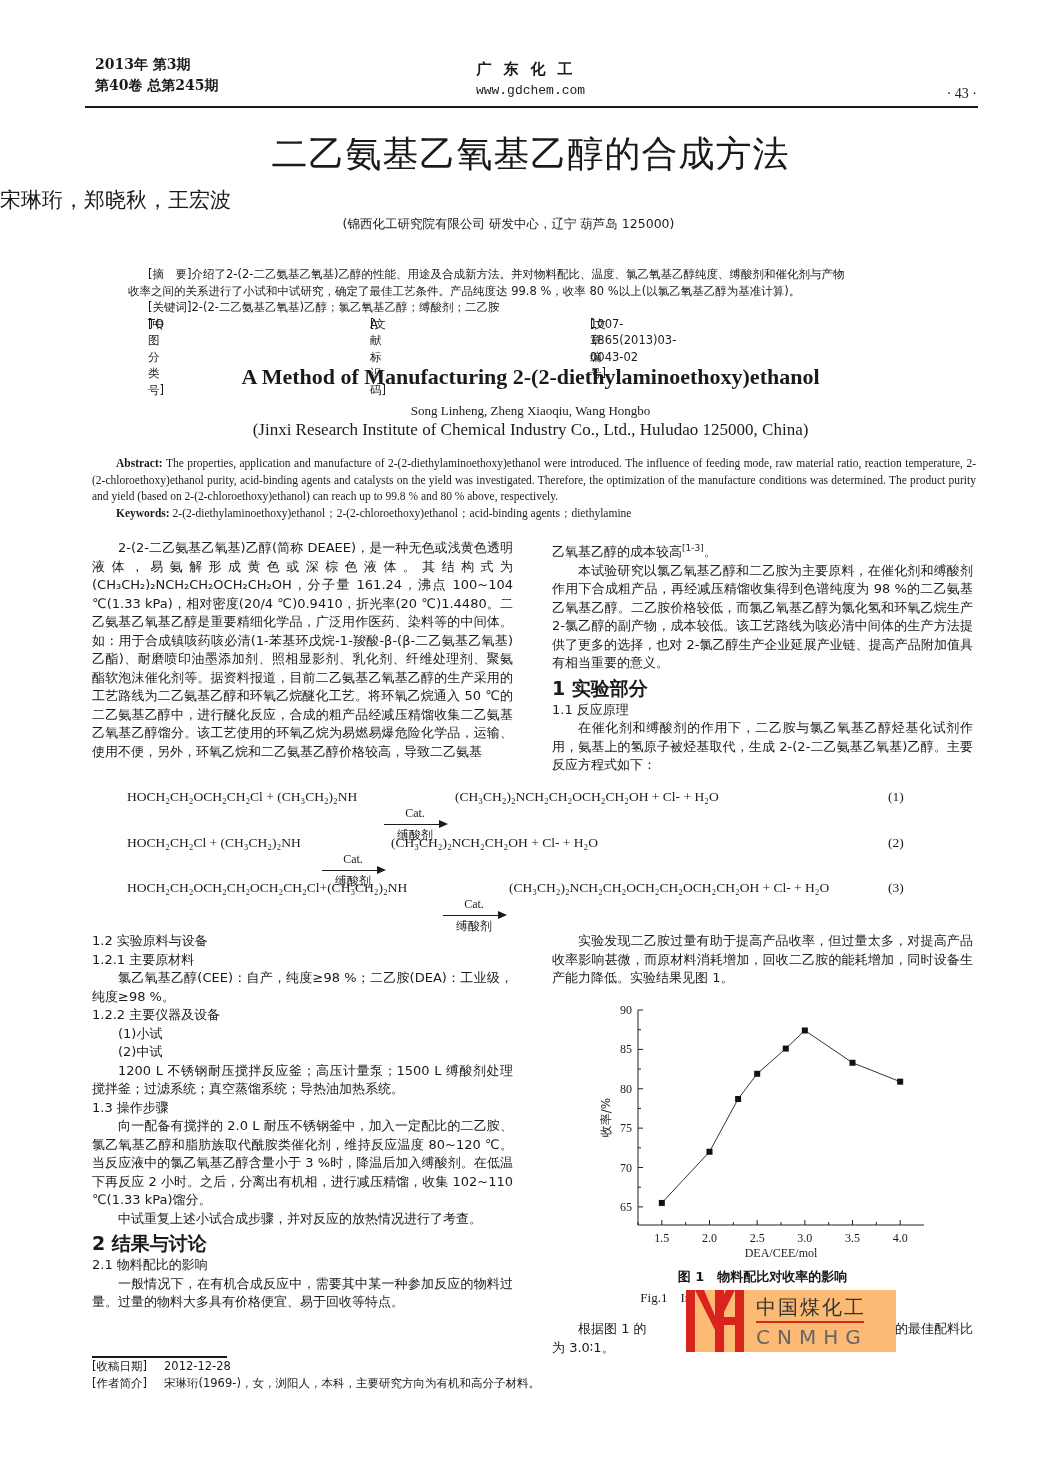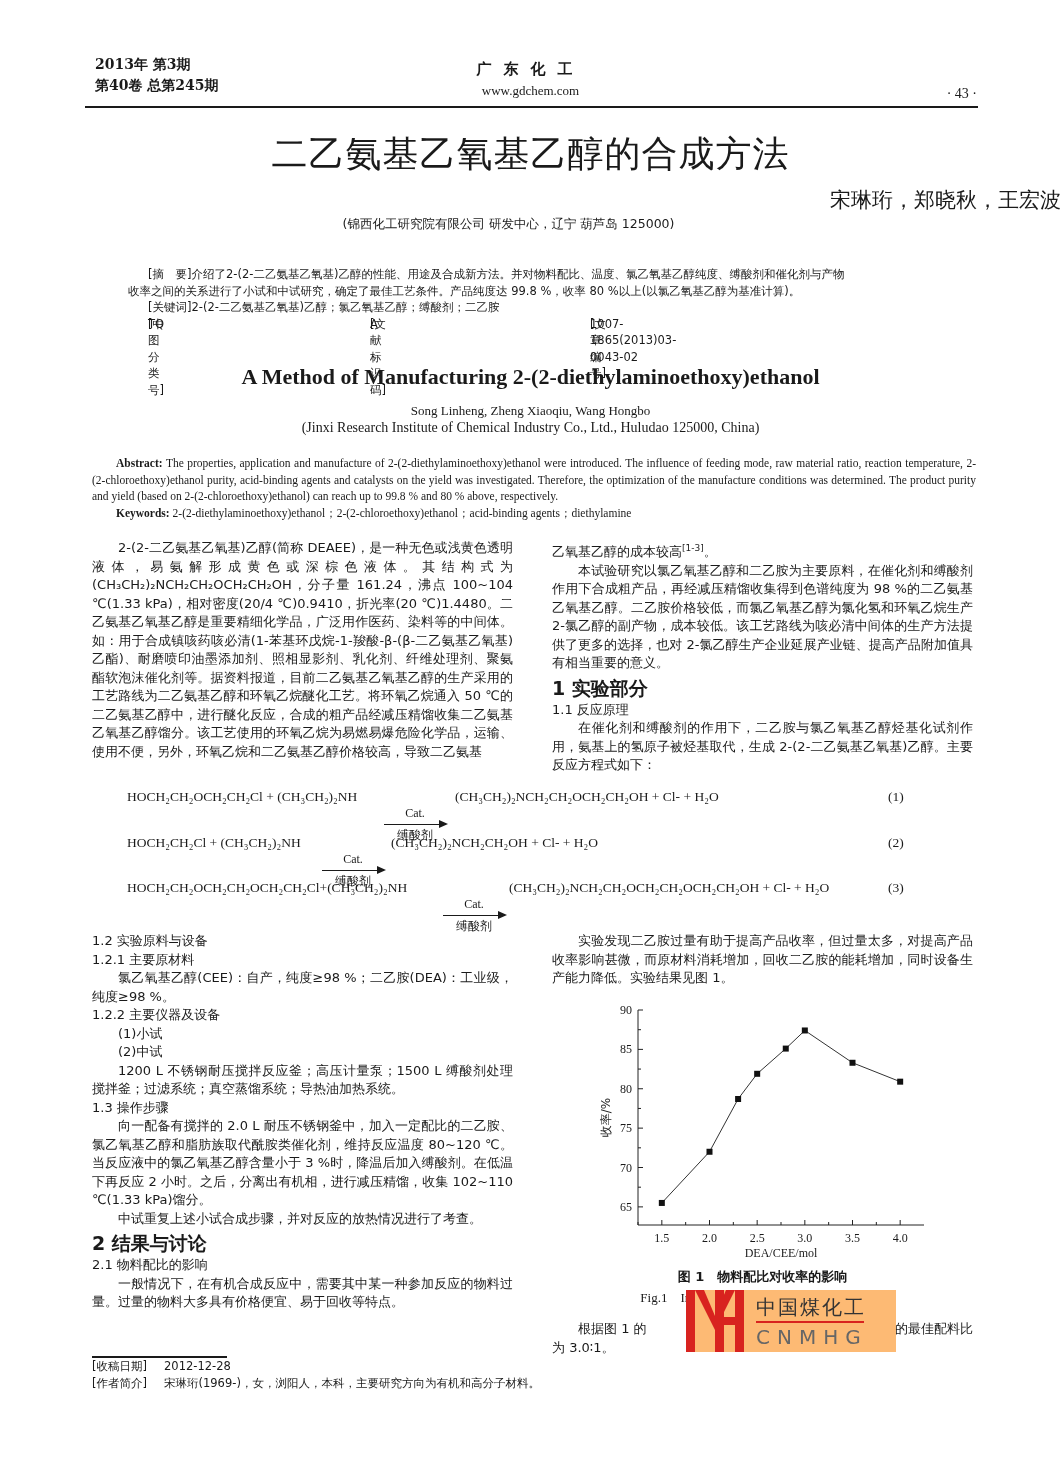--- a/index.html
+++ b/index.html
@@ -2,33 +2,33 @@
 <html><head>
 <meta charset="utf-8">
 <style>
   html, body { margin: 0; padding: 0; background: #ffffff; }
   body { width: 1061px; height: 1484px; position: relative; overflow: hidden;
          font-family: "DejaVu Serif", "Liberation Serif", serif; color: #1a1a1a; }
   .abs { position: absolute; }
   .hdr-left { left: 95px; top: 54px; font-size: 14px; font-weight: bold; line-height: 21px; }
   .hdr-center { left: 0; width: 1061px; top: 58px; text-align: center; font-size: 15px; line-height: 22px; }
   .hdr-center .j { letter-spacing: 12px; font-weight: bold; }
-  .hdr-center .u { font-size: 13px; font-family: Liberation Serif, serif; }
+  .hdr-center .u { font-size: 13px; font-family: Liberation Mono, monospace; }
   .pageno { right: 84px; top: 86px; font-size: 14px; font-family: "Liberation Serif", serif; }
   .hrule { left: 85px; width: 893px; top: 106px; height: 2px; background: #1a1a1a; }
   .title-cn { left: 0; width: 1061px; top: 130px; text-align: center; font-size: 36px; font-family: "DejaVu Sans", sans-serif; letter-spacing: 1px; }
-  .authors-cn { left: 0; width: 1061px; top: 186px; text-align: right; font-size: 21px; font-family: "DejaVu Sans", sans-serif; }
+  .authors-cn { left: 0; width: 1061px; top: 186px; text-align: left; font-size: 21px; font-family: "DejaVu Sans", sans-serif; }
   .affil-cn { left: 0; width: 1017px; top: 216px; text-align: center; font-size: 12.5px; font-family: "DejaVu Sans", sans-serif; }
   .abstract-cn { left: 148px; width: 830px; top: 266px; font-size: 11.5px; line-height: 16.5px; font-family: "DejaVu Sans", sans-serif; }
   .abstract-cn .cont { margin-left: -20px; }
   .meta-row { position: relative; height: 20px; }
   .meta-row span { position: absolute; top: 0; }
   .title-en { left: 0; width: 1061px; top: 364px; text-align: center; font-size: 22px; font-weight: bold; font-family: "Liberation Serif", serif; }
   .authors-en { left: 0; width: 1061px; top: 403px; text-align: center; font-size: 13px; font-family: "Liberation Serif", serif; }
-  .affil-en { left: 0; width: 1061px; top: 420px; text-align: center; font-size: 14px; font-family: "Liberation Serif", serif; }
+  .affil-en { left: 0; width: 1061px; top: 420px; text-align: center; font-size: 17px; font-family: "Liberation Serif", serif; }
   .abstract-en { left: 92px; width: 884px; top: 455px; font-size: 11.5px; line-height: 16.5px; font-family: "Liberation Serif", serif; text-align: justify; }
   .abstract-en .lbl { font-weight: bold; }
   .abstract-en p { margin: 0; }
   .col { font-size: 13px; line-height: 18.5px; font-family: "DejaVu Sans", sans-serif; text-align: justify; }
   .col p { margin: 0; }
   .col .ind { text-indent: 2em; }
   .col .sec { font-size: 19px; font-weight: bold; line-height: 26px; margin-top: 2px; }
   .col .sub { font-size: 13px; }
   .colL1 { left: 92px; width: 421px; top: 539px; }
   .colR1 { left: 552px; width: 421px; top: 539px; }

